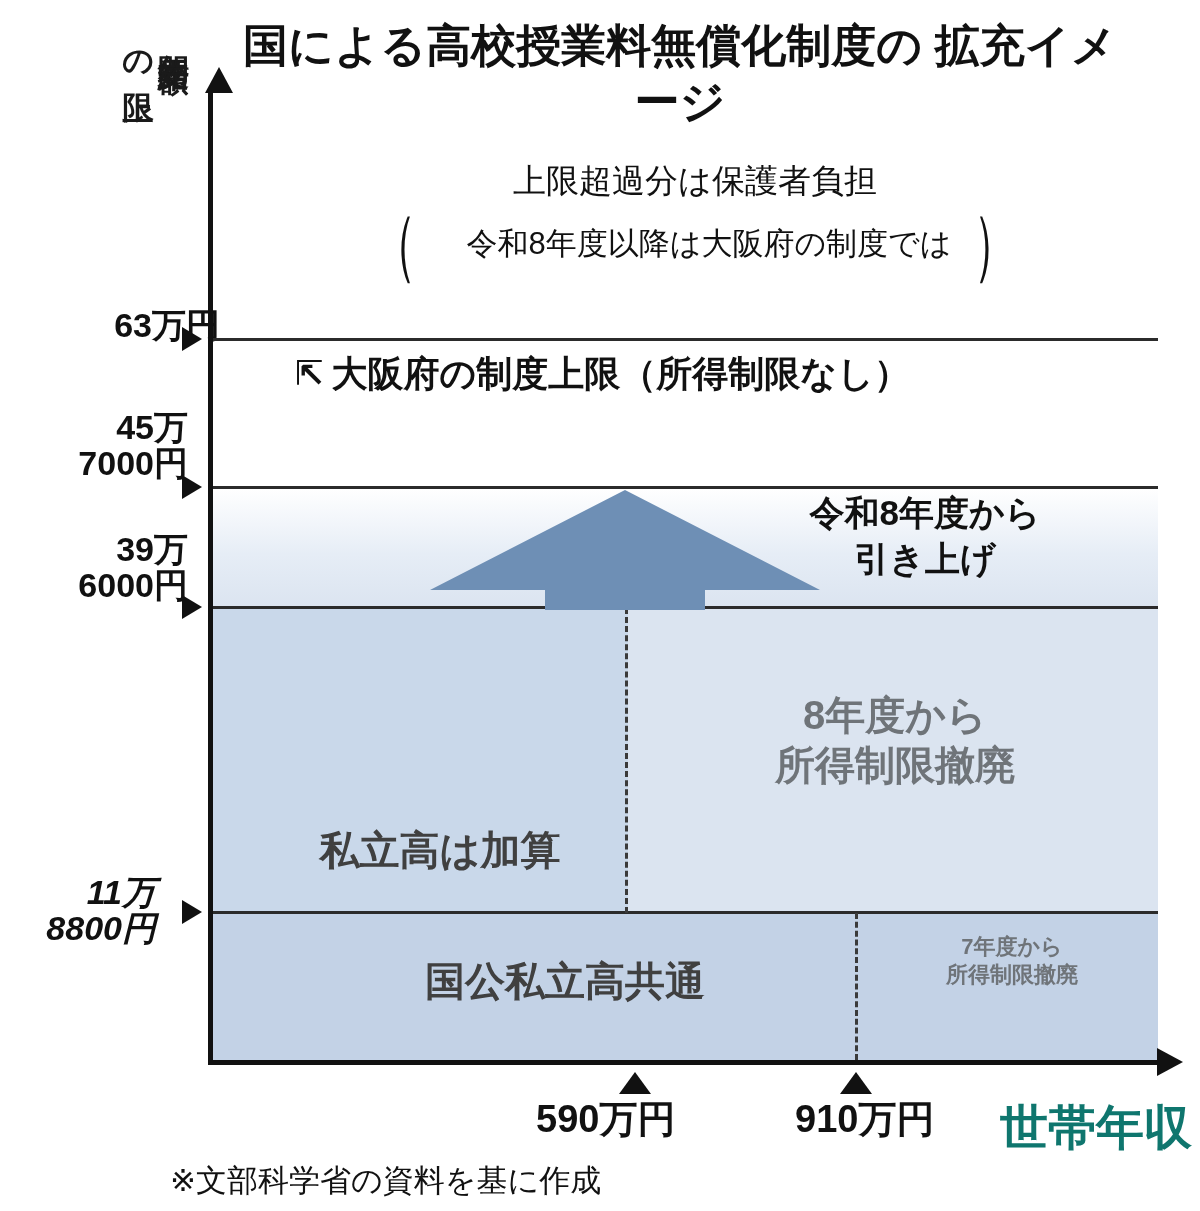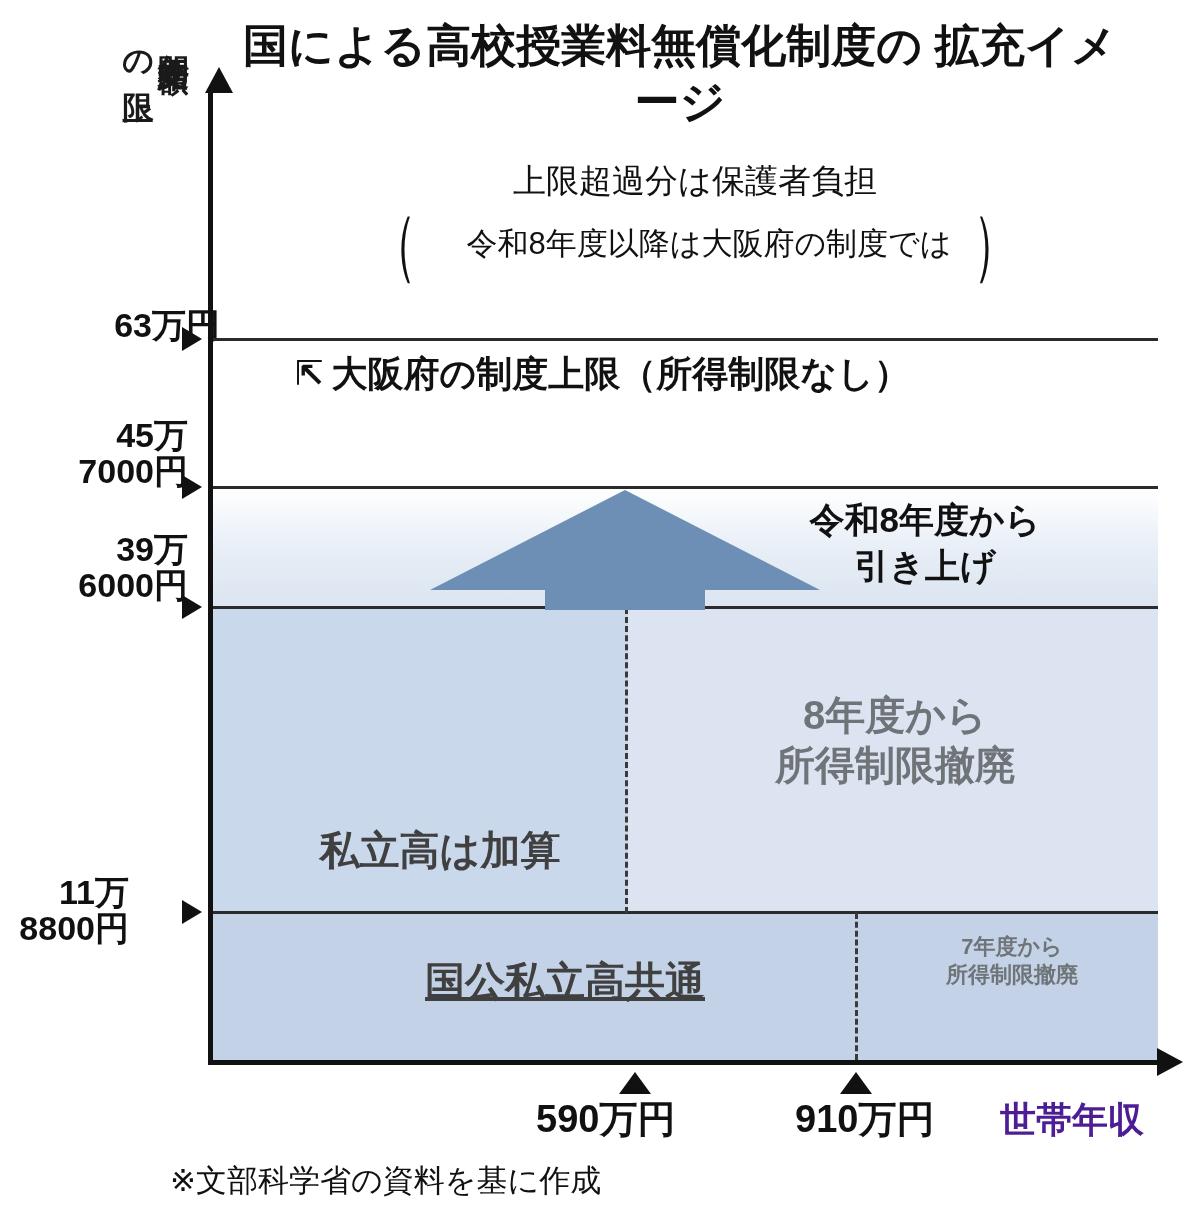--- a/index.html
+++ b/index.html
@@ -229,43 +229,42 @@
     position: absolute;
     left: 760px;
     top: 490px;
     width: 330px;
     text-align: center;
     font-size: 35px;
     font-weight: bold;
     line-height: 1.3;
     color: #111;
     white-space: pre-line;
-    margin-top: 7px;
   }
 
   
   .xtick {
     position: absolute;
     width: 0; height: 0;
     border-left: 16px solid transparent;
     border-right: 16px solid transparent;
     border-bottom: 22px solid #111;
   }
   .xlabel {
     position: absolute;
     font-size: 38px;
     font-weight: bold;
     color: #111;
     white-space: nowrap;
   }
   #x-axis-title {
     position: absolute;
-    font-size: 36px;
-    font-weight: bold;
-    color: #4c1d95;
+    font-size: 48px;
+    font-weight: bold;
+    color: #0f766e;
     white-space: nowrap;
   }
 
   
   #source {
     position: absolute;
     left: 170px;
     top: 1160px;
     font-size: 31px;
     color: #111;
@@ -277,25 +276,25 @@
 
 <div id="title">国による高校授業料無償化制度の
 拡充イメージ</div>
 
 <div id="y-caption">
   <span class="vcol">年間支給額</span>
   <span class="vcol">の上限</span>
 </div>
 
 <div class="ylabel" style="top:308px; right:980px;">63万円</div>
-<div class="ylabel" style="top:410px; right:1012px; white-space:pre-line;margin-top:8px;">45万
+<div class="ylabel" style="top:410px; right:1012px; white-space:pre-line;">45万
 7000円</div>
 <div class="ylabel" style="top:532px; right:1012px; white-space:pre-line;">39万
 6000円</div>
-<div class="ylabel" style="top:875px; right:1071px; white-space:pre-line;">11万
+<div class="ylabel" style="top:875px; right:1044px; white-space:pre-line;font-style:italic;">11万
 8800円</div>
 
 <div id="plot">
 
   <div class="band" id="band-gradient" style="top:398px; height:120px; width:948px;"></div>
 
   <div class="band" id="band-mid-left" style="top:518px; height:305px; width:418px;"></div>
 
   <div class="band" id="band-mid" style="top:518px; height:305px; left:428px; width:530px;"></div>
 
@@ -314,21 +313,21 @@
   <div class="vdash" style="left:425px; top:518px; height:305px;"></div>
   <div class="vdash" style="left:655px; top:823px; height:147px;"></div>
 
   <svg id="bigarrow" viewBox="0 0 390 120">
     <polygon points="195,0 390,100 275,100 275,120 115,120 115,100 0,100" fill="#6e8fb5"></polygon>
   </svg>
 
   <div class="band-text dark-text" style="left:70px; top:735px; width:340px; font-size:40px;">私立高は加算</div>
   <div class="band-text gray-text" style="left:480px; top:600px; width:430px; font-size:40px;">8年度から
 所得制限撤廃</div>
-  <div class="band-text dark-text" style="left:150px; top:866px; width:430px; font-size:40px;text-decoration:underline;">国公私立高共通</div>
+  <div class="band-text dark-text" style="left:150px; top:866px; width:430px; font-size:40px;">国公私立高共通</div>
   <div class="band-text gray-text" style="left:672px; top:843px; width:280px; font-size:22px;">7年度から
 所得制限撤廃</div>
 
   <div class="axis-v">
     <div class="arrow-up"></div>
   </div>
   <div class="axis-h">
     <div class="arrow-right"></div>
   </div>
 </div>

